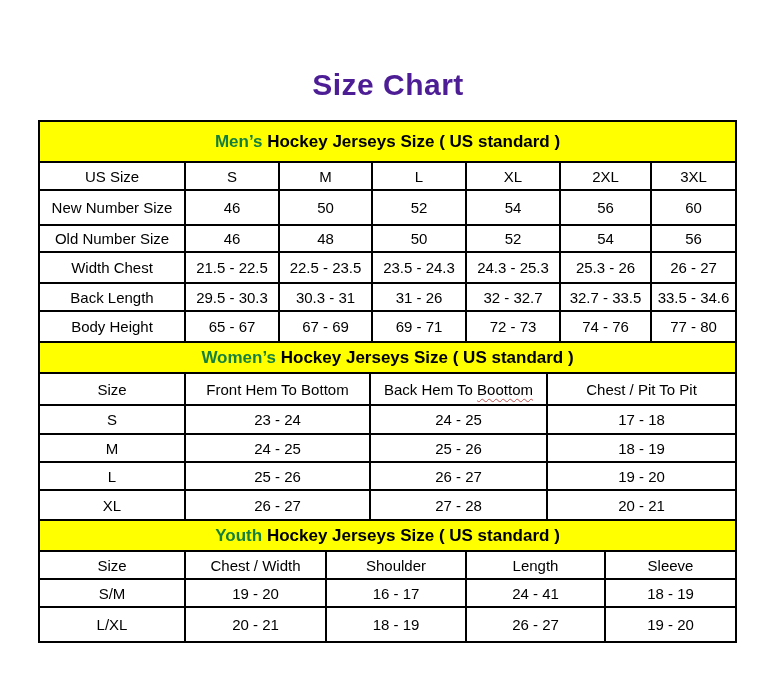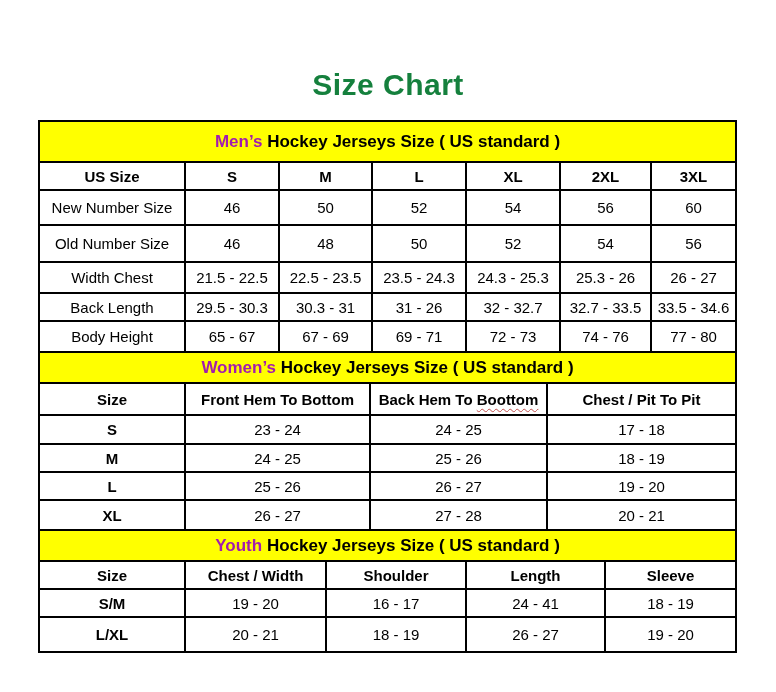--- a/index.html
+++ b/index.html
@@ -7,42 +7,42 @@
   body {
     width:776px; height:692px;
     font-family:"Liberation Sans", sans-serif;
     color:#000;
   }
   .page { position:relative; width:776px; height:692px; background:#fff; overflow:hidden; }
 
   .title {
     position:absolute; top:68px; left:0; width:776px;
     text-align:center; font-size:30px; font-weight:bold;
-    color:#15803d; letter-spacing:0.5px;
+    color:#4c1d95; letter-spacing:0.5px;
   }
 
   .tables { position:absolute; left:38px; top:120px; width:697px; }
 
   table { border-collapse:collapse; table-layout:fixed; width:697px; }
   table + table { margin-top:-2px; }
 
   td, th {
     border:2px solid #000;
     text-align:center; vertical-align:middle;
     font-size:15px; white-space:nowrap; overflow:hidden;
     padding:0;
   }
-  th { font-weight:bold; }
+  th { font-weight:normal; }
   td.val, td.lbl { font-weight:normal; }
 
   tr.band td {
     background:#FFFF00;
     font-weight:bold; font-size:17px;
   }
-  .hl { color:#a21caf; }
+  .hl { color:#15803d; }
 
   .squiggle {
     text-decoration-line:underline;
     text-decoration-style:wavy;
     text-decoration-color:#C0504D;
     text-decoration-thickness:1px;
     text-underline-offset:3px;
   }
 </style>
 </head>
@@ -79,21 +79,21 @@
       </tr>
       <tr style="height:35px">
         <td class="lbl">New Number Size</td>
         <td class="val">46</td>
         <td class="val">50</td>
         <td class="val">52</td>
         <td class="val">54</td>
         <td class="val">56</td>
         <td class="val">60</td>
       </tr>
-      <tr style="height:37px">
+      <tr style="height:27px">
         <td class="lbl">Old Number Size</td>
         <td class="val">46</td>
         <td class="val">48</td>
         <td class="val">50</td>
         <td class="val">52</td>
         <td class="val">54</td>
         <td class="val">56</td>
       </tr>
       <tr style="height:31px">
         <td class="lbl">Width Chest</td>

